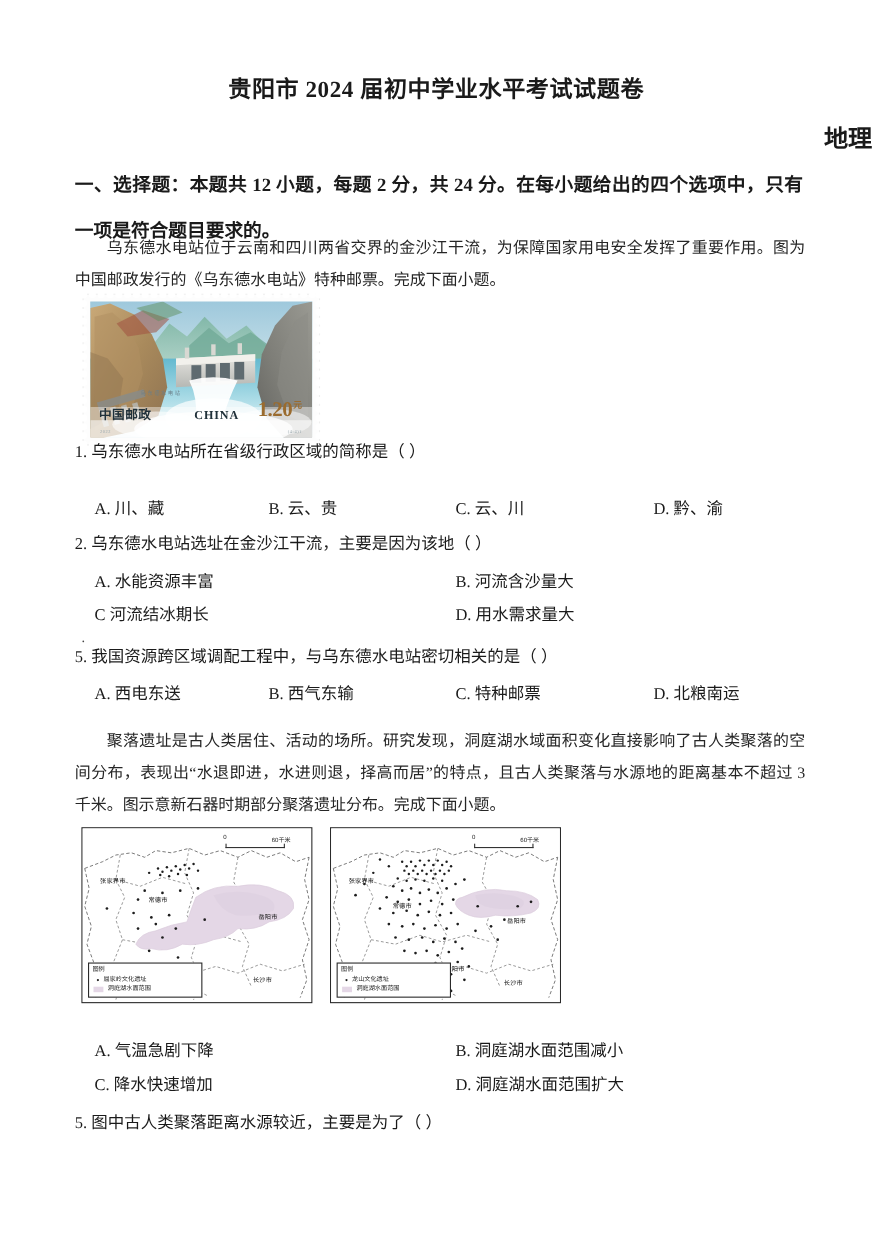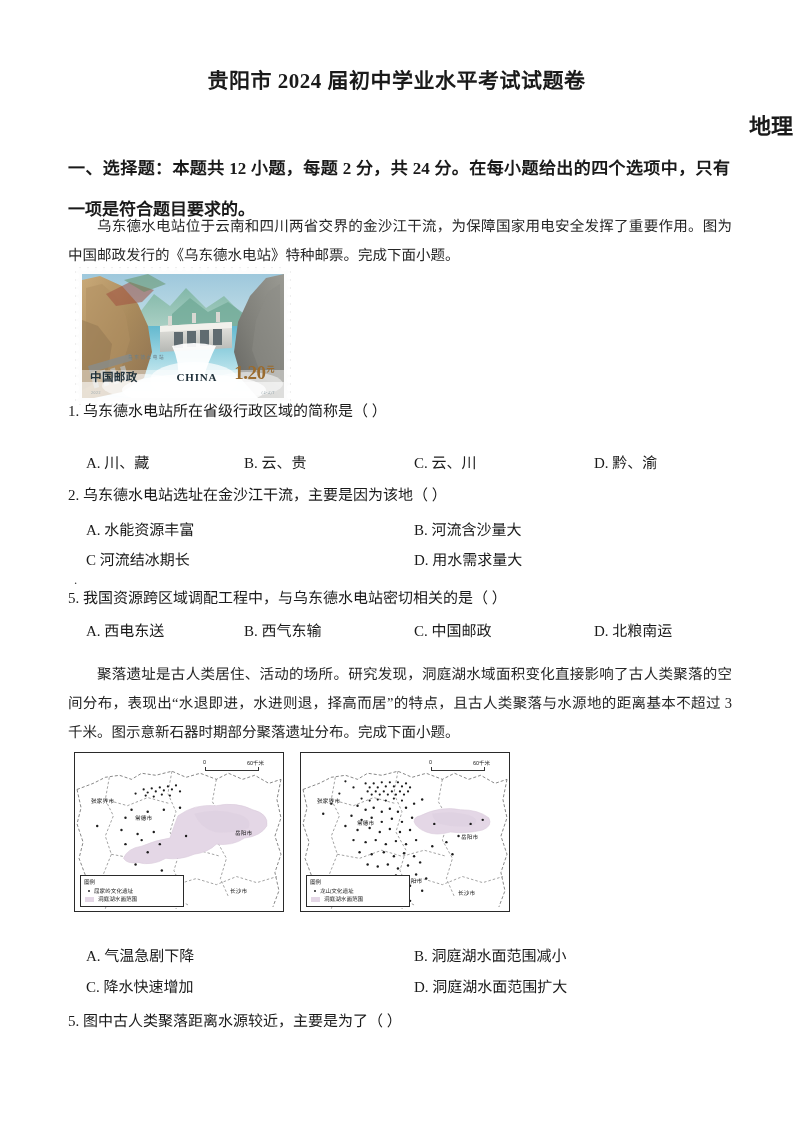--- a/index.html
+++ b/index.html
@@ -395,21 +395,21 @@
   <div class="opt-row" style="top:549px">
     <span class="opt h1">C  河流结冰期长</span>
     <span class="opt h2">D. 用水需求量大</span>
   </div>
   <div class="stray-dot">.</div>
 
   <div class="q-stem" style="top:587px">5. 我国资源跨区域调配工程中，与乌东德水电站密切相关的是（    ）</div>
   <div class="opt-row" style="top:620px">
     <span class="opt c1">A. 西电东送</span>
     <span class="opt c2">B. 西气东输</span>
-    <span class="opt c3">C. 中国邮政</span>
+    <span class="opt c3">C. 特种邮票</span>
     <span class="opt c4">D. 北粮南运</span>
   </div>
 
   <div class="passage p2">聚落遗址是古人类居住、活动的场所。研究发现，洞庭湖水域面积变化直接影响了古人类聚落的空间分布，表现出“水退即进，水进则退，择高而居”的特点，且古人类聚落与水源地的距离基本不超过 3 千米。图示意新石器时期部分聚落遗址分布。完成下面小题。</div>
 
   <div class="map-figure left">
     <svg class="map-svg" viewBox="0 0 206 156" preserveAspectRatio="none">
       <rect x="0" y="0" width="206" height="156" fill="#ffffff"></rect>
 
       <path d="M2 36 L18 30 L30 24 L44 22 L56 26 L66 20 L80 22 L96 18 L110 24 L124 20 L140 26 L152 20 L166 26 L178 22 L192 30 L204 26" fill="none" stroke="#555" stroke-width="0.7" stroke-dasharray="3 2"></path>

